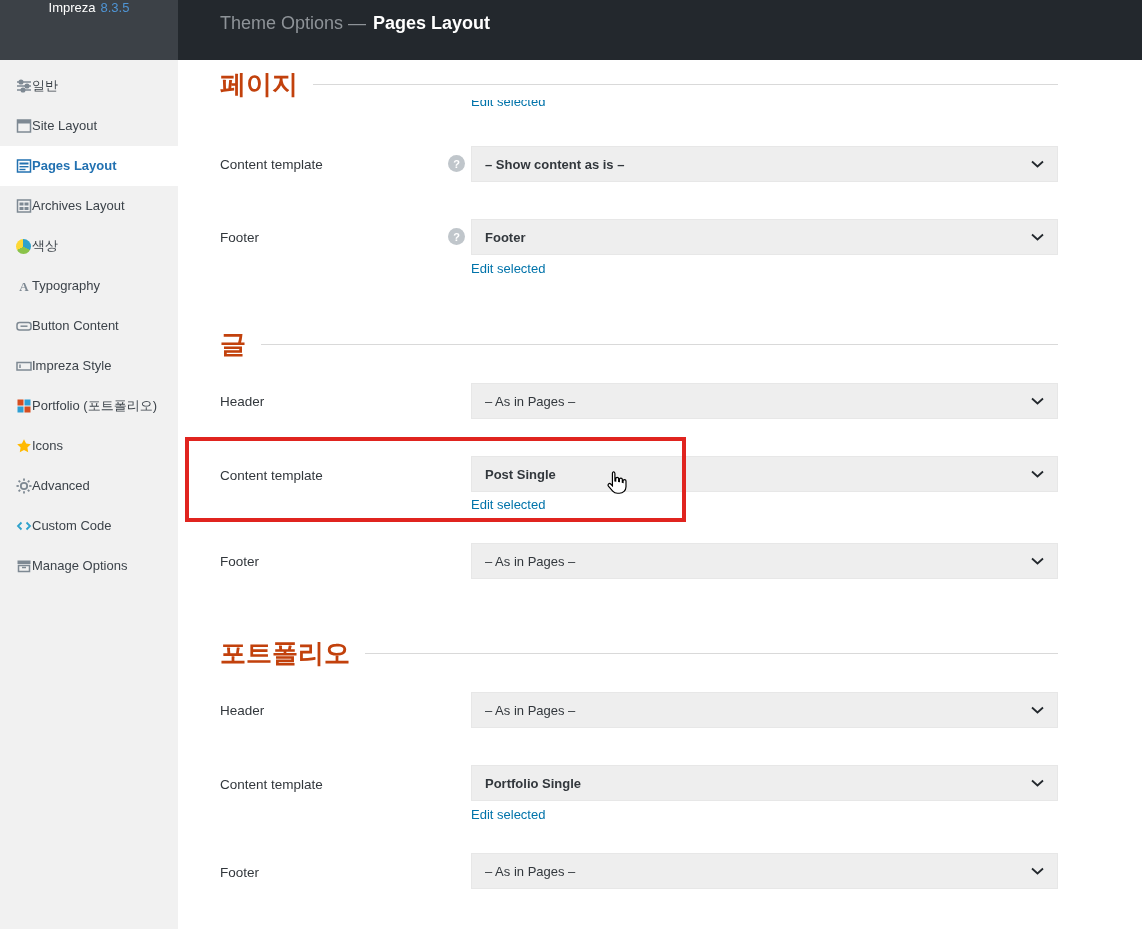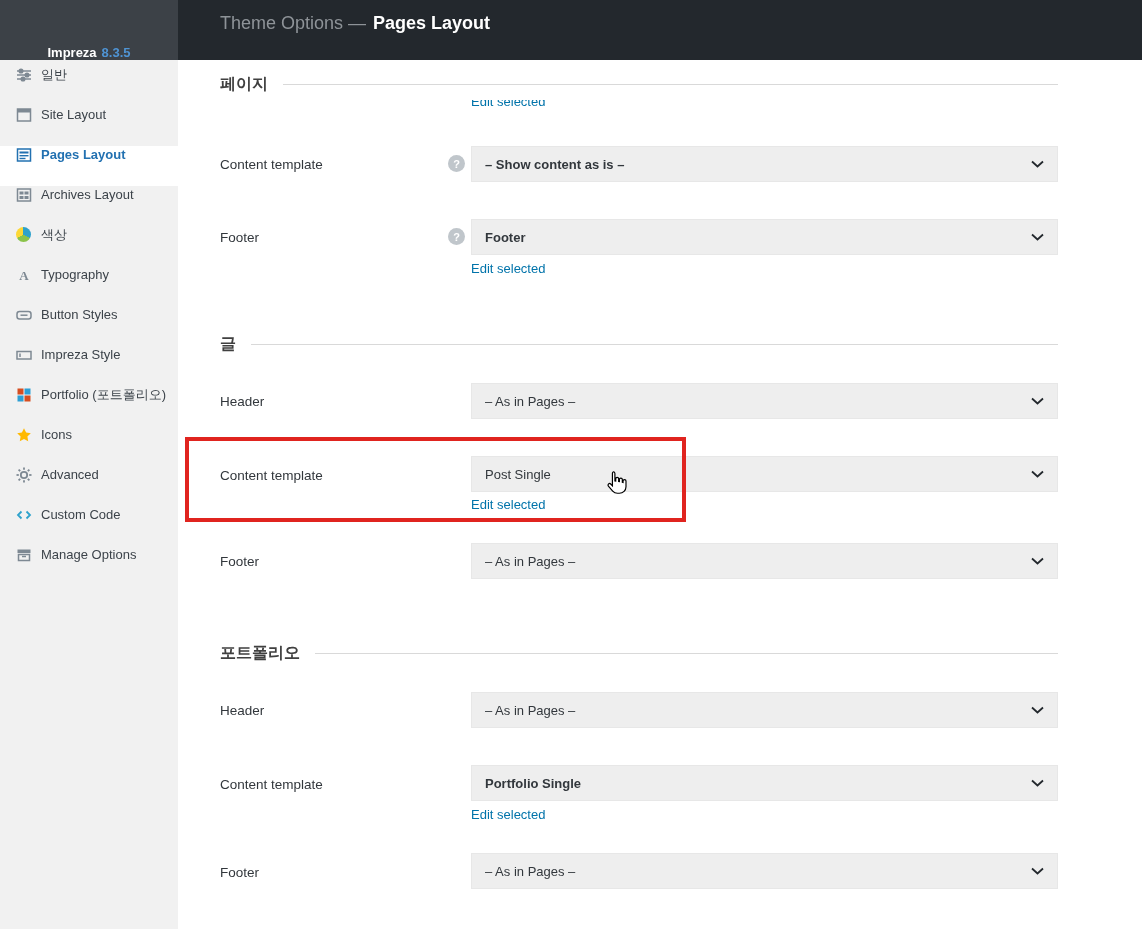--- a/index.html
+++ b/index.html
@@ -3,47 +3,47 @@
 <meta charset="utf-8">
 <style>
   html,body{margin:0;padding:0}
   body{
     position:relative;width:1142px;height:929px;overflow:hidden;background:#fff;
     font-family:"Liberation Sans","DejaVu Sans",sans-serif;
   }
   
   .topbar{position:absolute;top:0;left:0;width:1142px;height:60px;background:#23282d;z-index:5}
   .brand{position:absolute;top:0;left:0;width:178px;height:60px;background:#3c4147;
-    display:flex;align-items:flex-end;justify-content:center;gap:5px;
-    color:#fff;font-size:13px;font-weight:bold}
+    display:flex;align-items:flex-start;justify-content:center;gap:5px;
+    color:#fff;font-size:13px;font-weight:normal}
   .brand .ver{color:#4f94d4}
   .topbar-title{position:absolute;left:220px;top:0;height:46px;display:flex;align-items:center;
     font-size:18px;color:#8e9398}
   .topbar-title .cur{color:#fff;font-weight:bold;margin-left:7px}
   
   .sidebar{position:absolute;top:60px;left:0;width:178px;height:869px;background:#f1f1f1;padding-top:6px;z-index:4}
-  .sb-item{display:flex;align-items:flex-start;gap:9px;min-height:40px;padding:0 10px 0 15px;
+  .sb-item{display:flex;align-items:center;min-height:40px;padding:0 10px 0 15px;
     font-size:13px;color:#3c434a;cursor:pointer}
   .sb-item.active{background:#fff;color:#2271b1;font-weight:bold}
   .sb-icon{width:17px;height:17px;flex:0 0 17px;display:flex;align-items:center;justify-content:center}
   .sb-label{line-height:1.35}
   .color-wheel{width:15px;height:15px;border-radius:50%;
     background:conic-gradient(#2ea2cc 0 120deg,#8bc34a 120deg 240deg,#fdd835 240deg 360deg)}
   
   .content-heading{position:absolute;left:220px;width:838px;height:28px;display:flex;align-items:center}
-  .content-heading h2{font-size:16px;color:#404040;margin:0;font-weight:bold;white-space:nowrap}
+  .content-heading h2{font-size:26px;color:#c2410c;margin:0;font-weight:bold;white-space:nowrap}
   .content-heading .rule{flex:1;height:1px;background:#d9d9d9;margin-left:15px}
   .field-label{position:absolute;left:220px;font-size:13.5px;color:#32373c}
   .help{position:absolute;left:448px;width:17px;height:17px;border-radius:50%;background:#c0c6cb;
     color:#fff;font-size:11px;font-weight:bold;display:flex;align-items:center;justify-content:center;cursor:pointer}
   .select{position:absolute;left:471px;width:587px;height:36px;background:#eeeeee;border:1px solid #e7e7e7;
     box-sizing:border-box;display:flex;align-items:center;justify-content:space-between;padding:0 13px;cursor:pointer}
   .select .val{font-size:13px;color:#32373c}
   .val-bold{font-weight:bold;color:#23282d}
-  .val-blue{font-weight:normal;color:#2271b1}
+  .val-blue{font-weight:bold;color:#2271b1}
   .chev{display:flex;align-items:center}
   .edit-link{position:absolute;left:471px;font-size:13px;color:#0073aa;text-decoration:none;cursor:pointer}
   .clip{position:absolute;left:471px;top:100px;height:10px;overflow:hidden}
   .clip a{display:block;margin-top:-6px;font-size:13px;color:#0073aa;text-decoration:none;cursor:pointer}
   
   .hl-box{position:absolute;left:185px;top:437px;width:501px;height:85px;border:4px solid #e0241f;
     box-sizing:border-box;z-index:8;pointer-events:none}
   .cursor{position:absolute;left:605px;top:470px;z-index:9;pointer-events:none}
 </style>
 </head>
@@ -129,21 +129,21 @@
     <span class="sb-label">Typography</span>
   </div>
 
   <div class="sb-item">
     <span class="sb-icon">
       <svg width="16" height="16" viewBox="0 0 16 16">
           <rect x="1" y="4.5" width="14" height="7.5" rx="2.5" fill="none" stroke="#7e8993" stroke-width="1.5"></rect>
           <line x1="4.5" y1="8.2" x2="11.5" y2="8.2" stroke="#7e8993" stroke-width="1.5"></line>
         </svg>
     </span>
-    <span class="sb-label">Button Styles</span>
+    <span class="sb-label">Button Content</span>
   </div>
 
   <div class="sb-item">
     <span class="sb-icon">
       <svg width="16" height="16" viewBox="0 0 16 16">
           <rect x="1" y="4.5" width="14" height="7.5" fill="none" stroke="#7e8993" stroke-width="1.5"></rect>
           <line x1="4" y1="6.5" x2="4" y2="10" stroke="#7e8993" stroke-width="1.5"></line>
         </svg>
     </span>
     <span class="sb-label">Impreza Style</span>

